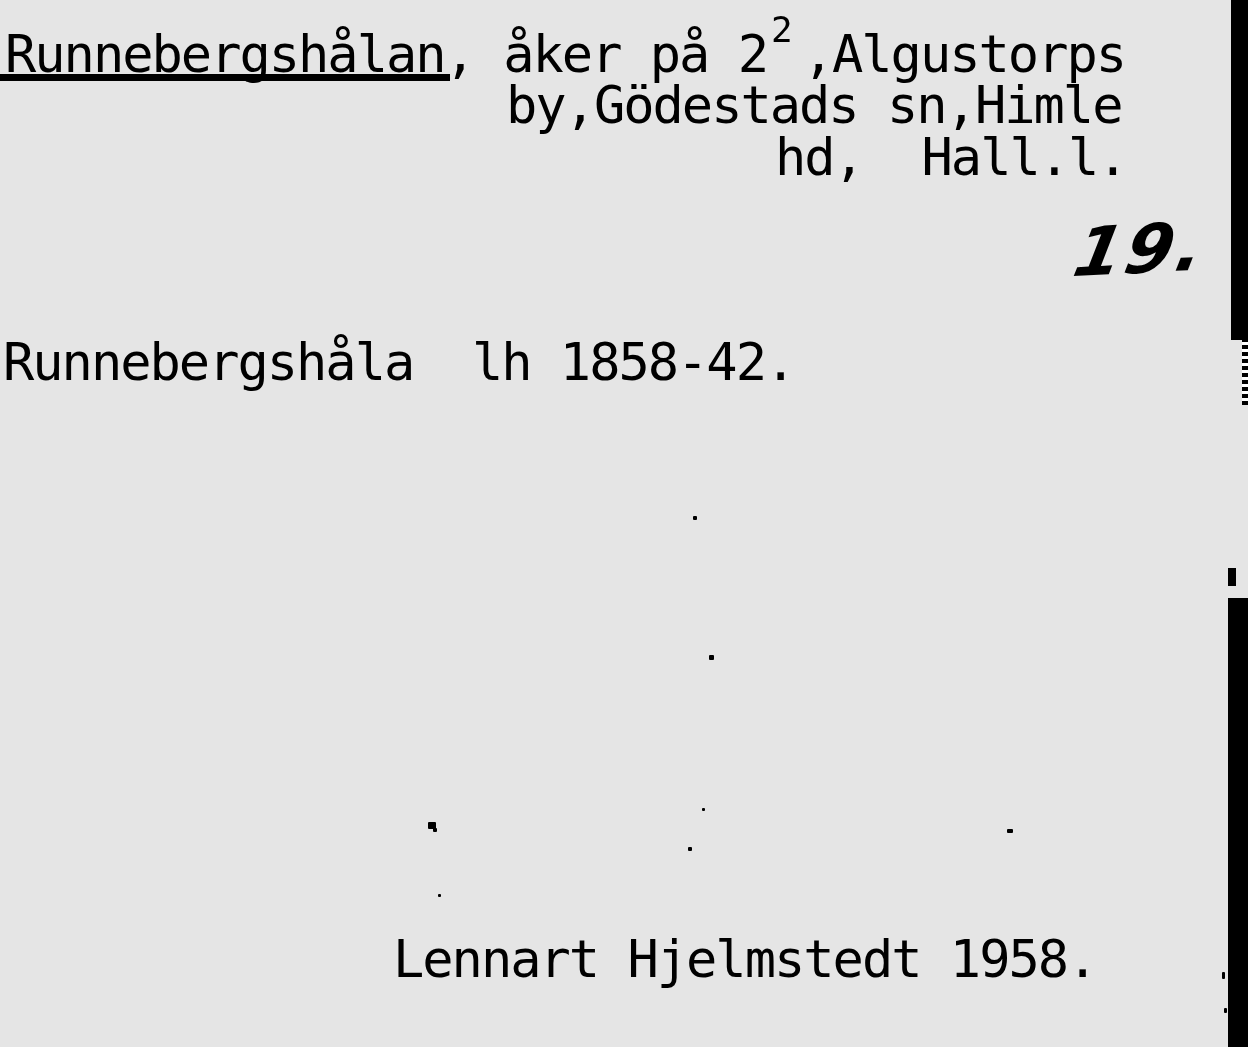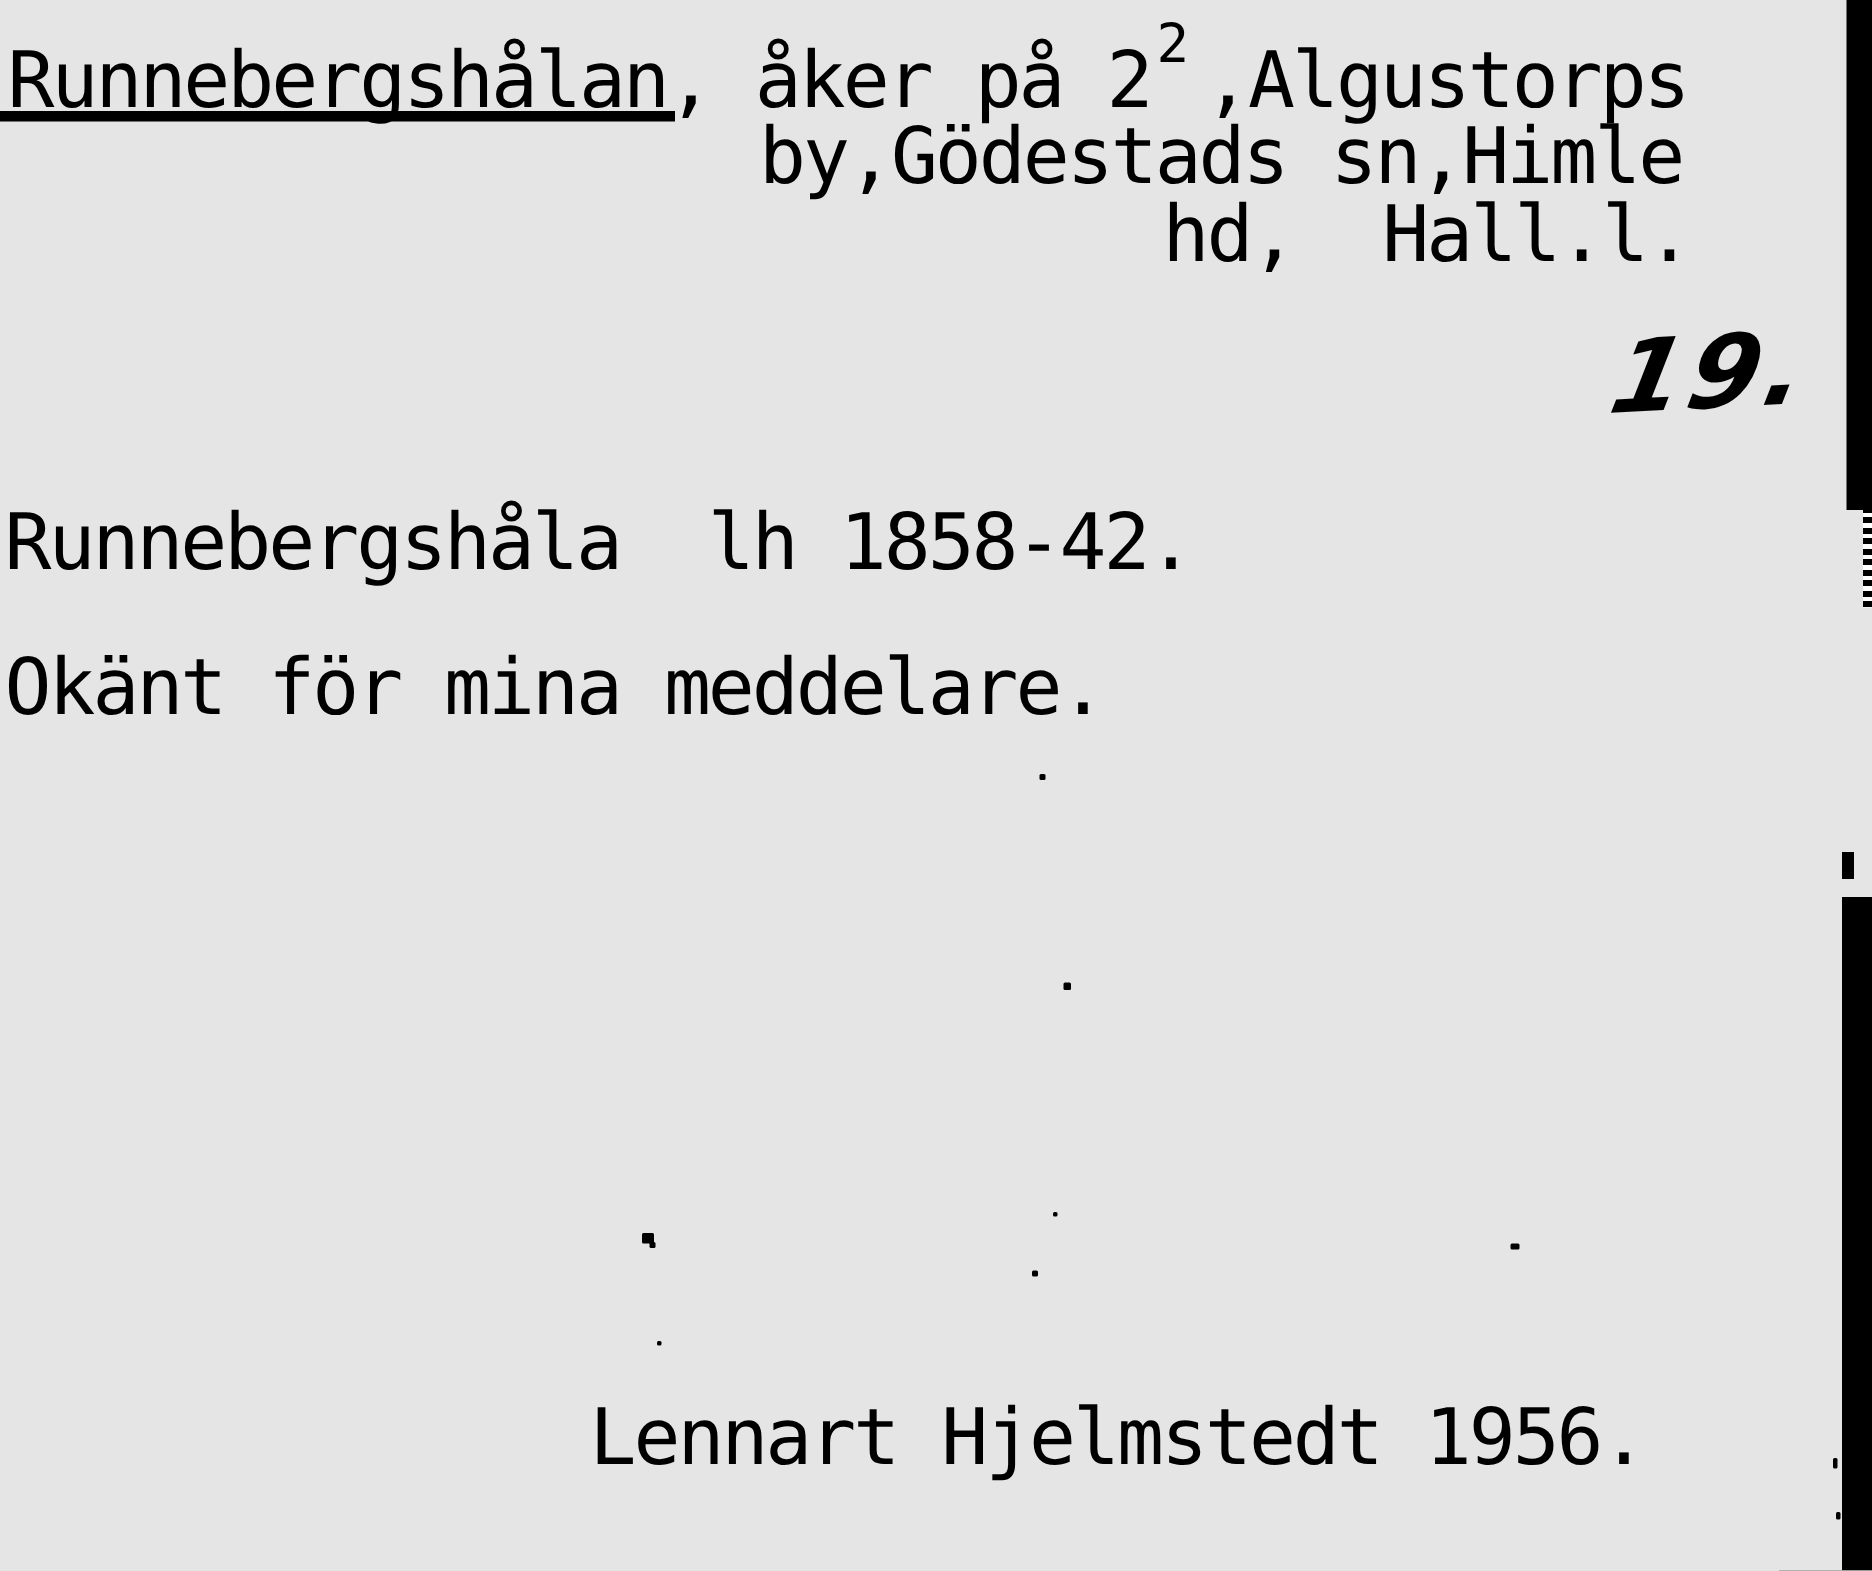--- a/index.html
+++ b/index.html
@@ -66,23 +66,22 @@
   <div class="underline-mark"></div>
 
   <div class="tw" style="left: 775px; top: 131px;">hd,  Hall.l.</div>
 
   <div class="tw" style="left: 506px; top: 79px;">by,Gödestads sn,Himle</div>
 
   <div class="handwritten">19.</div>
 
   <div class="tw" style="left: 3px; top: 336px;">Runnebergshåla  lh 1858-42.</div>
 
-  <div class="tw" style="left: 3px; top: 433px;">Okänt för mina meddelare.</div>
 
-  <div class="tw" style="left: 393px; top: 933px;">Lennart Hjelmstedt 1956.</div>
+  <div class="tw" style="left: 393px; top: 933px;">Lennart Hjelmstedt 1958.</div>
 
   <div class="edge-bar" style="left: 1231px; top: 0; width: 17px; height: 340px;"></div>
   <div class="edge-bar dashes" style="left: 1242px; top: 338px; width: 6px; height: 67px;"></div>
   <div class="edge-bar" style="left: 1228px; top: 568px; width: 8px; height: 18px;"></div>
   <div class="edge-bar" style="left: 1228px; top: 598px; width: 20px; height: 449px;"></div>
 
   <div class="speck" style="left: 693px; top: 516px; width: 4px; height: 4px;"></div>
   <div class="speck" style="left: 709px; top: 655px; width: 5px; height: 5px;"></div>
   <div class="speck" style="left: 702px; top: 808px; width: 3px; height: 3px;"></div>
   <div class="speck" style="left: 428px; top: 822px; width: 8px; height: 7px;"></div>

